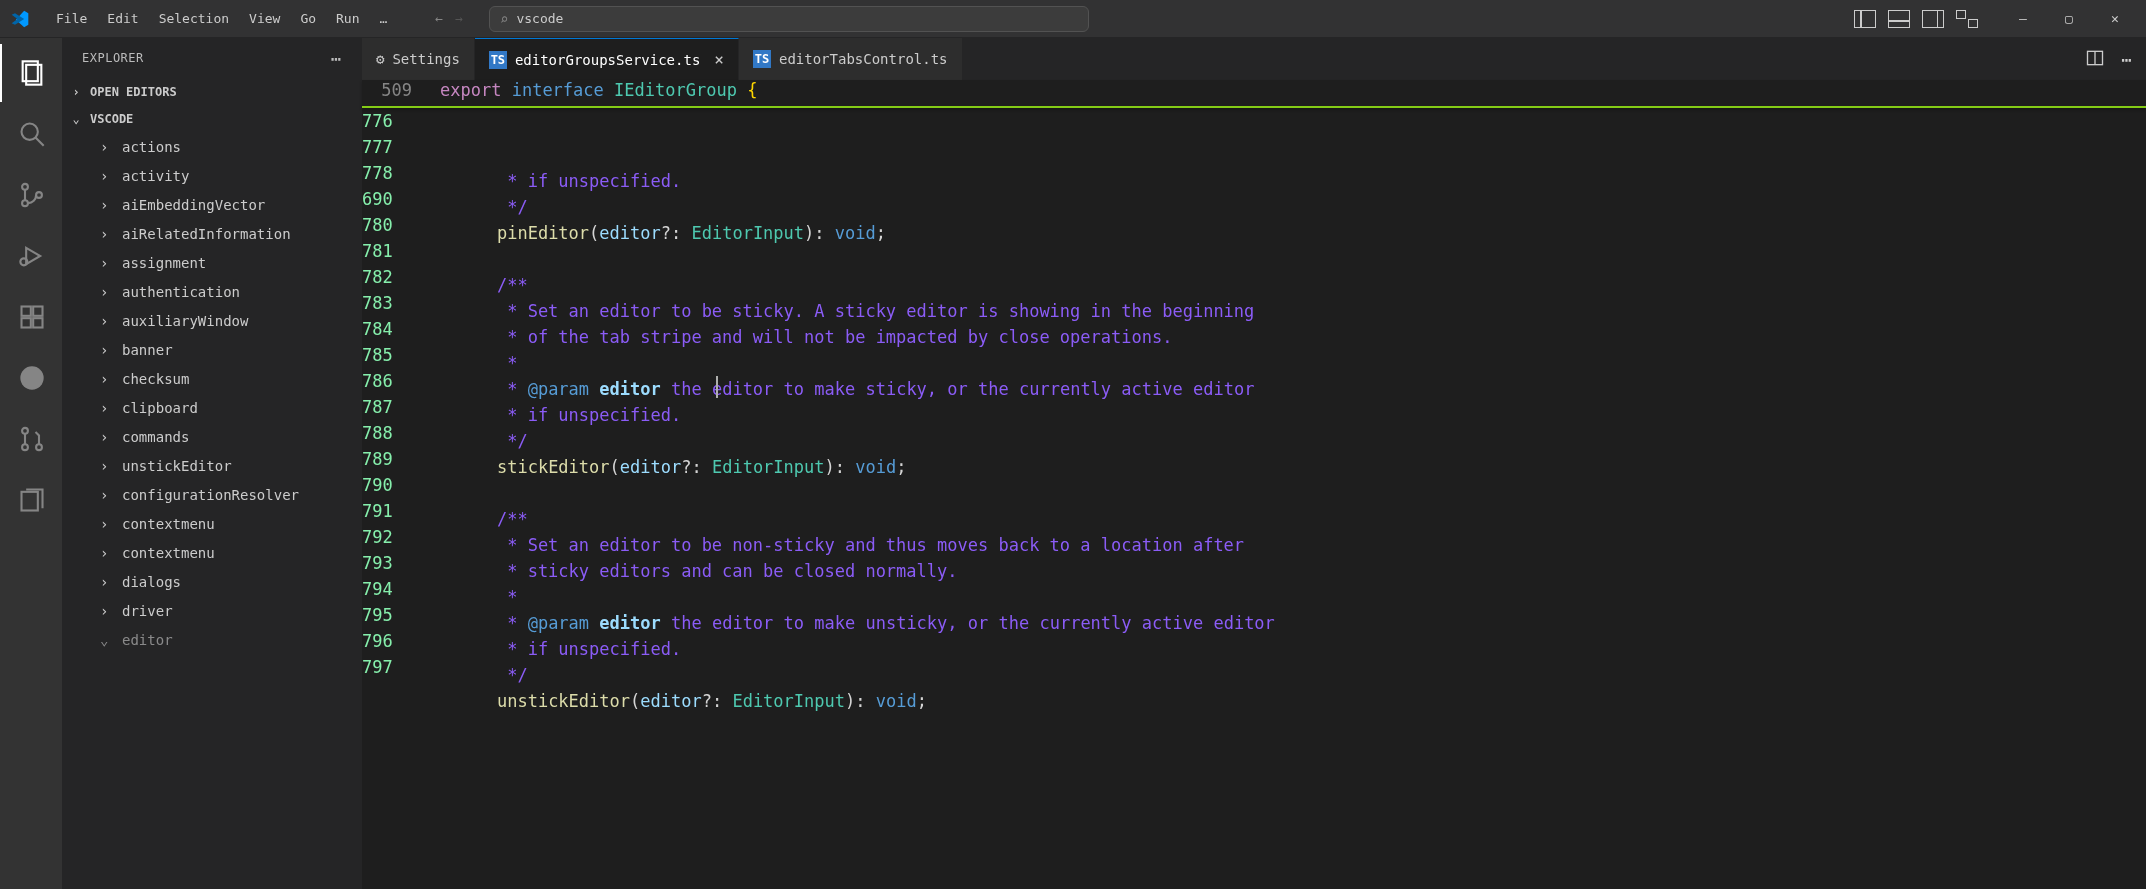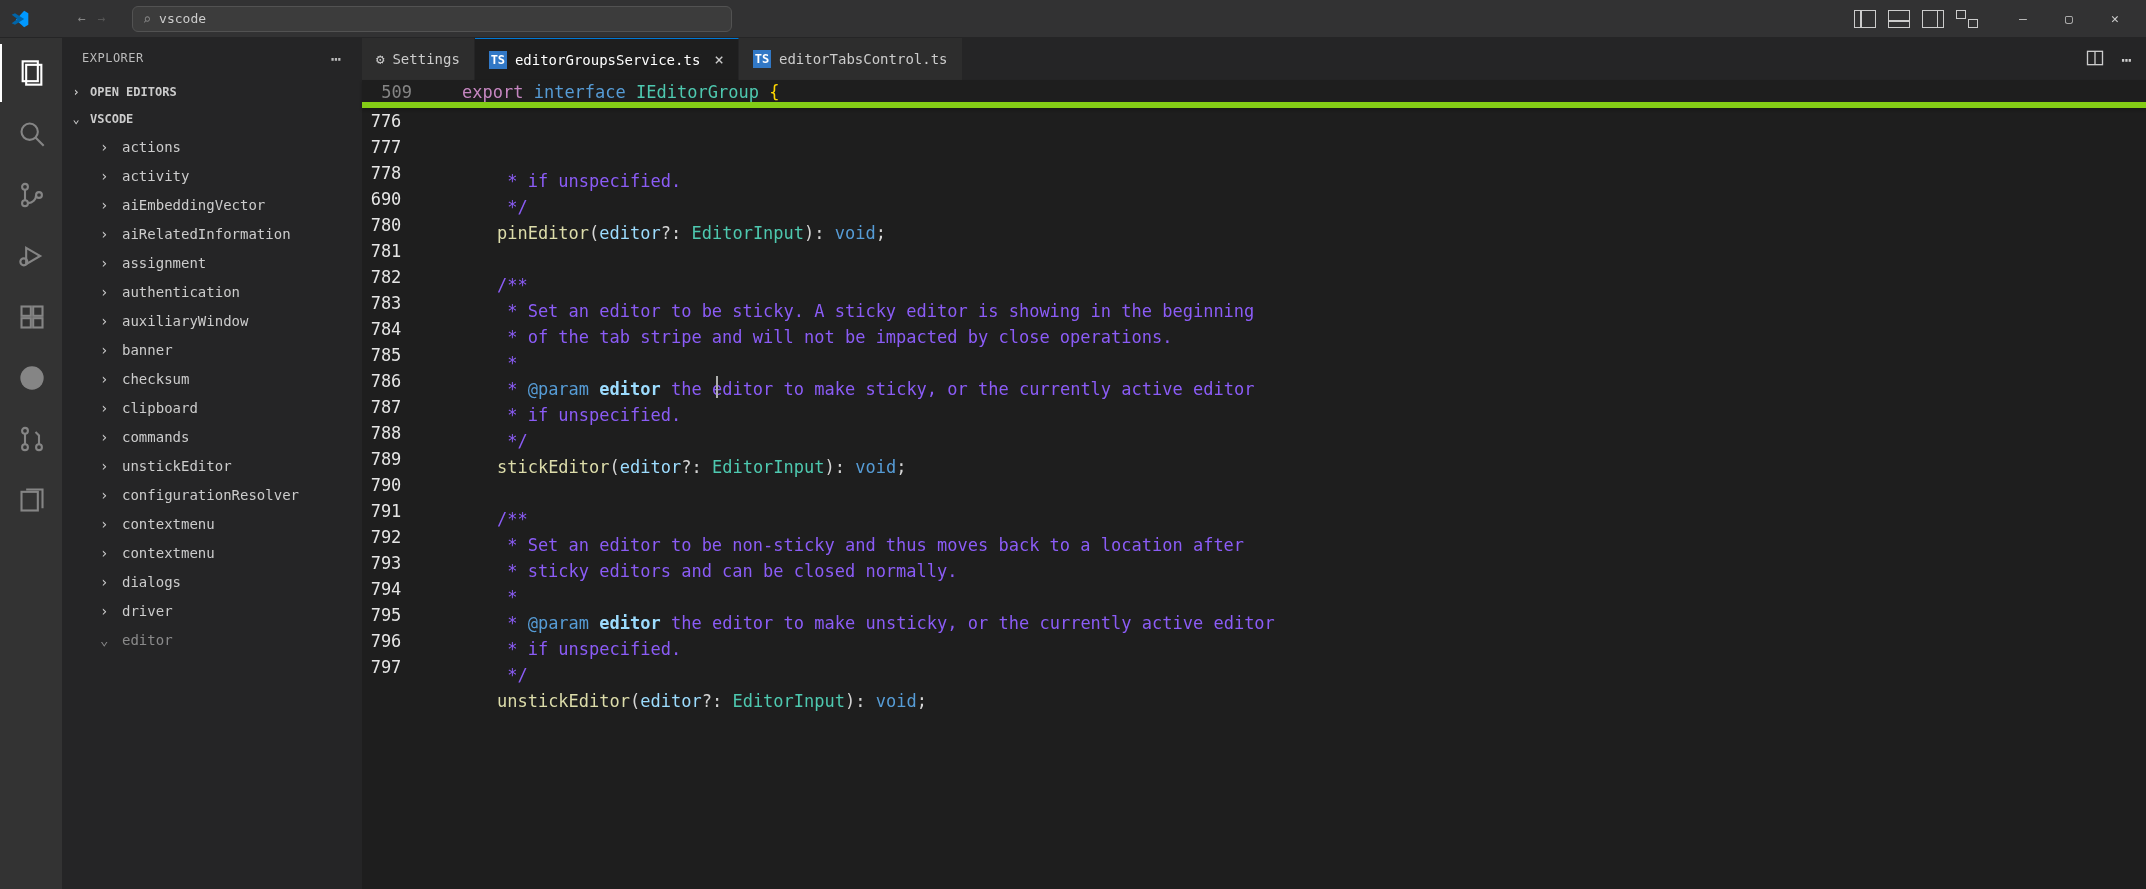--- a/index.html
+++ b/index.html
@@ -151,43 +151,43 @@
   display:flex; align-items:center; justify-content:center;
 }
 .tab .gear { color:#cccccc; }
 .tab .close { color:#cccccc; margin-left: 6px; font-size: 16px; }
 .tabs-spacer { flex:1; }
 .tab-actions { display:flex; align-items:center; padding: 0 14px; gap: 16px; }
 
 .sticky-header {
   height: 28px;
   background: #1e1e1e;
-  border-bottom: 6px solid #84cc16;
-  display: flex;
-  align-items: flex-end;
+  border-bottom: 2px solid #84cc16;
+  display: flex;
+  align-items: flex-start;
   padding-left: 0;
   font-family: Consolas, monospace;
   font-size: 17px;
   box-shadow: 0 2px 3px rgba(0,0,0,0.25);
 }
 .ln-sticky {
   width: 74px;
   text-align: right;
   padding-right: 24px;
   color: #858585;
 }
 
 .editor-body {
   flex: 1;
   display: flex;
   font-family: Consolas, monospace;
   font-size: 17px;
   position: relative;
 }
-.gutter { width: 74px; text-align: center; padding-top: 0; color:#e5e5e5; }
+.gutter { width: 74px; text-align: left; padding-top: 0; color:#86efac; }
 .gutter .ln { height: 26px; line-height:26px; padding-right: 26px; }
 .fold-bar { width: 16px; border-right: none; position: relative; }
 .fold-line { position:absolute; left:6px; top:0; bottom:0; width:0; }
 .code { flex:1; padding-left: 4px; white-space: pre; position:relative; }
 .cl { height: 26px; line-height: 26px; }
 
 .tok-kw { color: #c586c0; }
 .tok-kw2 { color: #569cd6; }
 .tok-type { color: #4ec9b0; }
 .tok-fn { color: #dcdcaa; }
@@ -207,20 +207,29 @@
 </style>
 </head>
 <body>
 
 <div class="title-bar">
   <div class="logo">
     <svg viewBox="0 0 24 24" width="20" height="20">
         <path fill="#0098ff" d="M17 2l5 3v14l-5 3-10-9 10-11z"></path>
         <path fill="#0065a9" d="M2 7l4-2 11 7-11 7-4-2 7-5-7-5z"></path>
       </svg>
+  </div>
+  <div class="menu-bar">
+    <div class="menu-item">File</div>
+    <div class="menu-item">Edit</div>
+    <div class="menu-item">Selection</div>
+    <div class="menu-item">View</div>
+    <div class="menu-item">Go</div>
+    <div class="menu-item">Run</div>
+    <div class="ellipsis">…</div>
   </div>
   <div class="nav-arrows">
     <span class="nav-arrow">←</span>
     <span class="nav-arrow disabled">→</span>
   </div>
   <div class="search-box">
     <span class="icon">⌕</span>
     <span class="search-input">vscode</span>
   </div>
   <div class="title-spacer"></div>
@@ -409,21 +418,21 @@
               <rect x="3" y="4" width="18" height="16"></rect>
               <line x1="12" y1="4" x2="12" y2="20"></line>
             </svg>
         </span>
         <span style="color:#cccccc; font-size:18px;">⋯</span>
       </div>
     </div>
 
     <div class="sticky-header">
       <span class="ln-sticky">509</span>
-      <span style="padding-left:4px;margin-left:22px;">
+      <span style="padding-left:4px;">
         <span class="tok-kw">export</span>
         <span> </span>
         <span class="tok-kw2">interface</span>
         <span> </span>
         <span class="tok-type">IEditorGroup</span>
         <span> </span>
         <span class="tok-brace">{</span>
       </span>
     </div>
 

